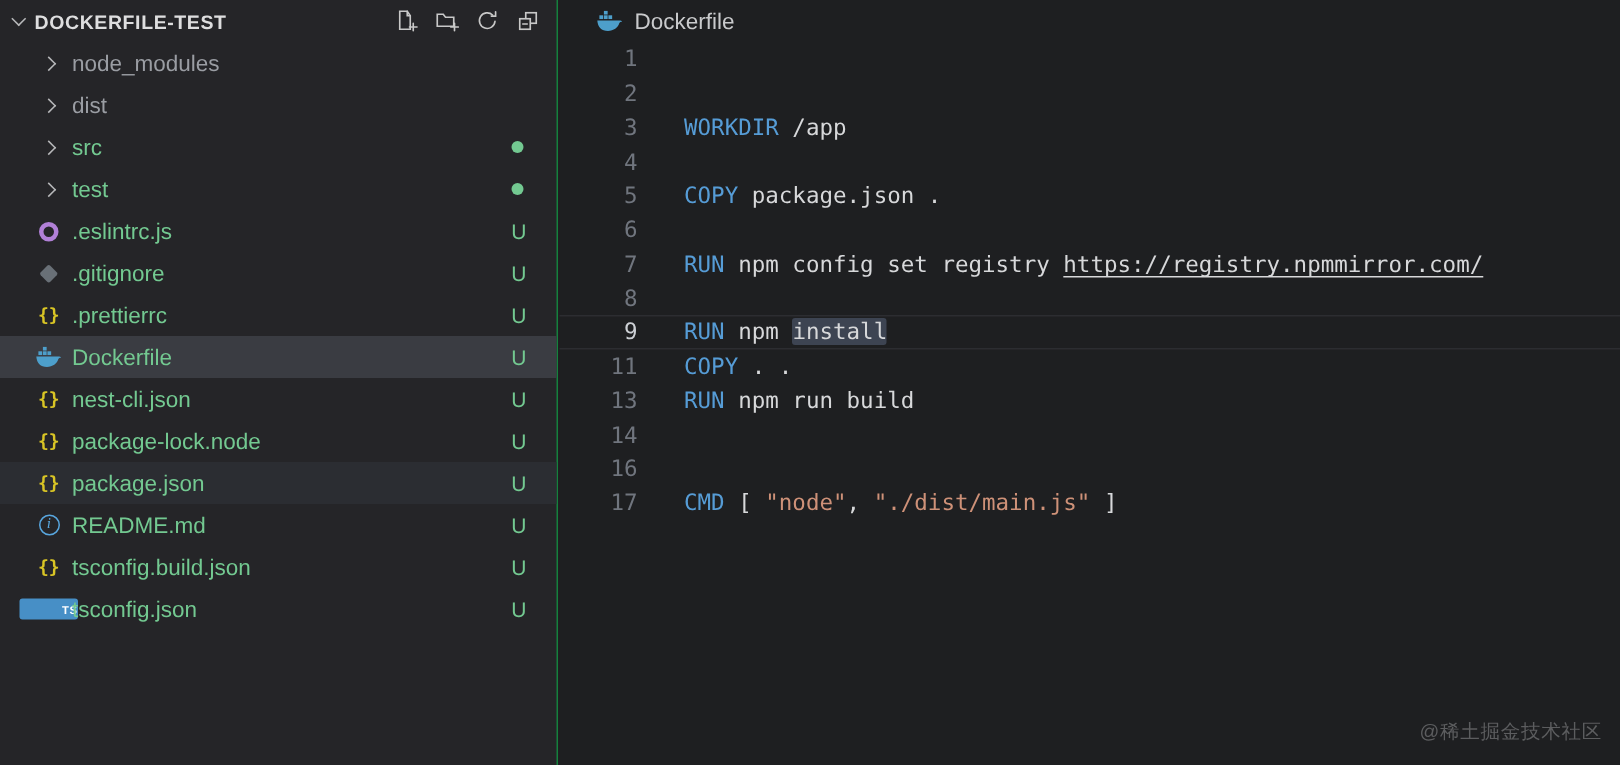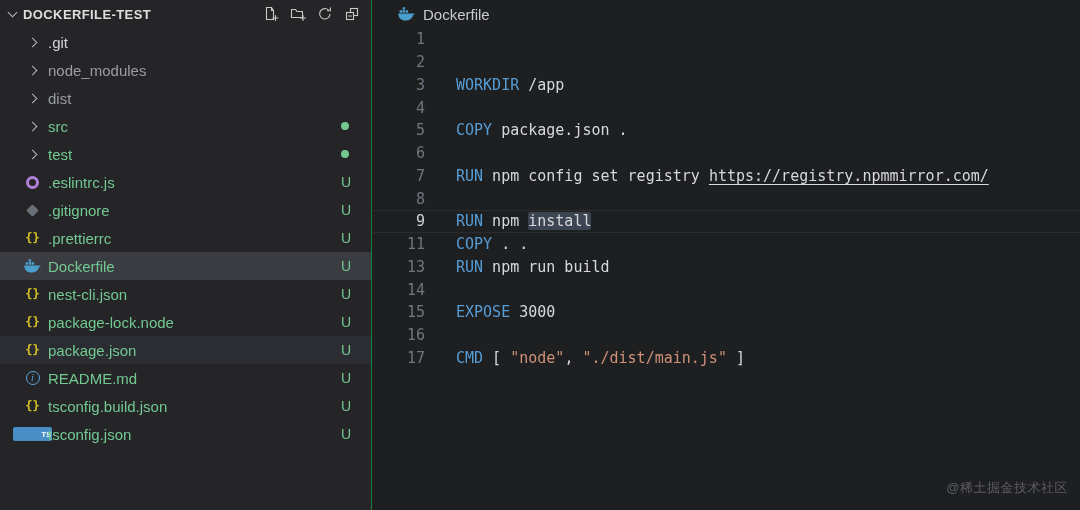--- a/index.html
+++ b/index.html
@@ -119,26 +119,20 @@
             <svg width="16" height="16" viewBox="0 0 16 16">
               <rect x="6.5" y="2.5" width="7" height="7" stroke="#c8c8c8" stroke-width="1.1" fill="none" stroke-linecap="round"></rect>
               <rect x="2.5" y="6.5" width="7" height="7" fill="#252528" stroke="#c8c8c8" stroke-width="1.1"></rect>
               <path d="M4.5 10h3" stroke="#c8c8c8" stroke-width="1.1" fill="none" stroke-linecap="round"></path>
             </svg>
           </span>
         </span>
       </span>
   </div>
   <div class="rows" id="explorer-rows">
-      <div class="row folder">
-        <span class="slot">
-          <span class="chev right"></span>
-        </span>
-        <span class="label tint-normal">.git</span>
-      </div>
       <div class="row folder">
         <span class="slot">
           <span class="chev right"></span>
         </span>
         <span class="label tint-ignored">node_modules</span>
       </div>
       <div class="row folder">
         <span class="slot">
           <span class="chev right"></span>
         </span>
@@ -296,24 +290,20 @@
       </div>
       <div class="line">
         <span class="gutter">13</span>
         <span class="content"><span class="tk-k">RUN</span><span class="tk-t"> npm run build</span></span>
       </div>
       <div class="line">
         <span class="gutter">14</span>
         <span class="content"></span>
       </div>
       <div class="line">
-        <span class="gutter">15</span>
-        <span class="content"><span class="tk-k">EXPOSE</span><span class="tk-t"> 3000</span></span>
-      </div>
-      <div class="line">
         <span class="gutter">16</span>
         <span class="content"></span>
       </div>
       <div class="line">
         <span class="gutter">17</span>
         <span class="content"><span class="tk-k">CMD</span><span class="tk-t"> [ </span><span class="tk-s">"node"</span><span class="tk-t">, </span><span class="tk-s">"./dist/main.js"</span><span class="tk-t"> ]</span></span>
       </div>
     </div>
   <div class="watermark">@稀土掘金技术社区</div>
 </div>

